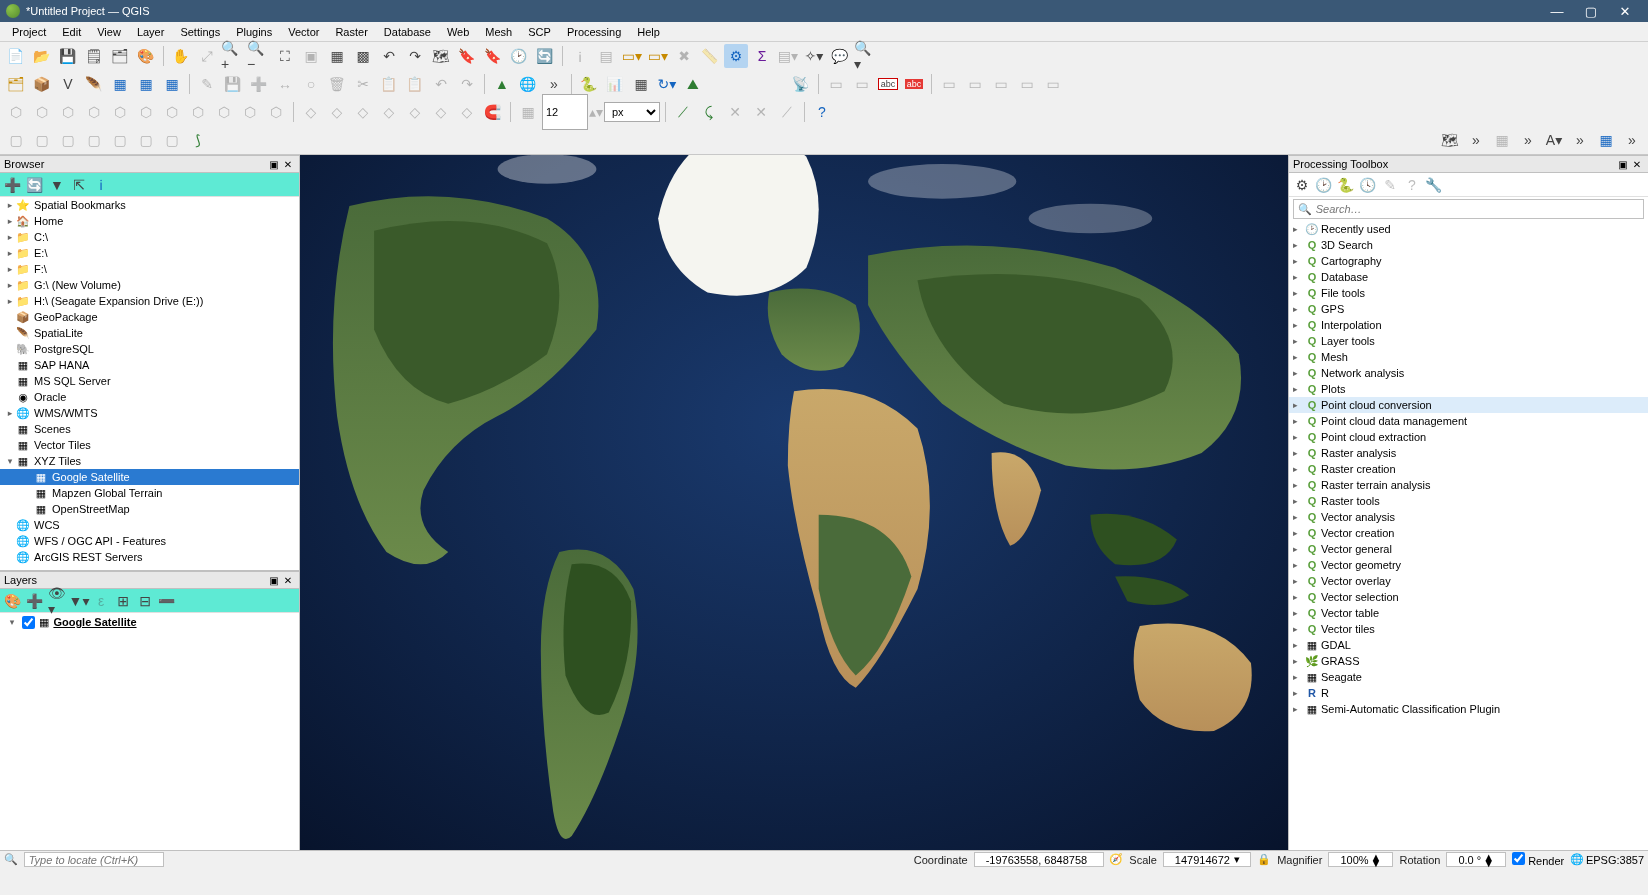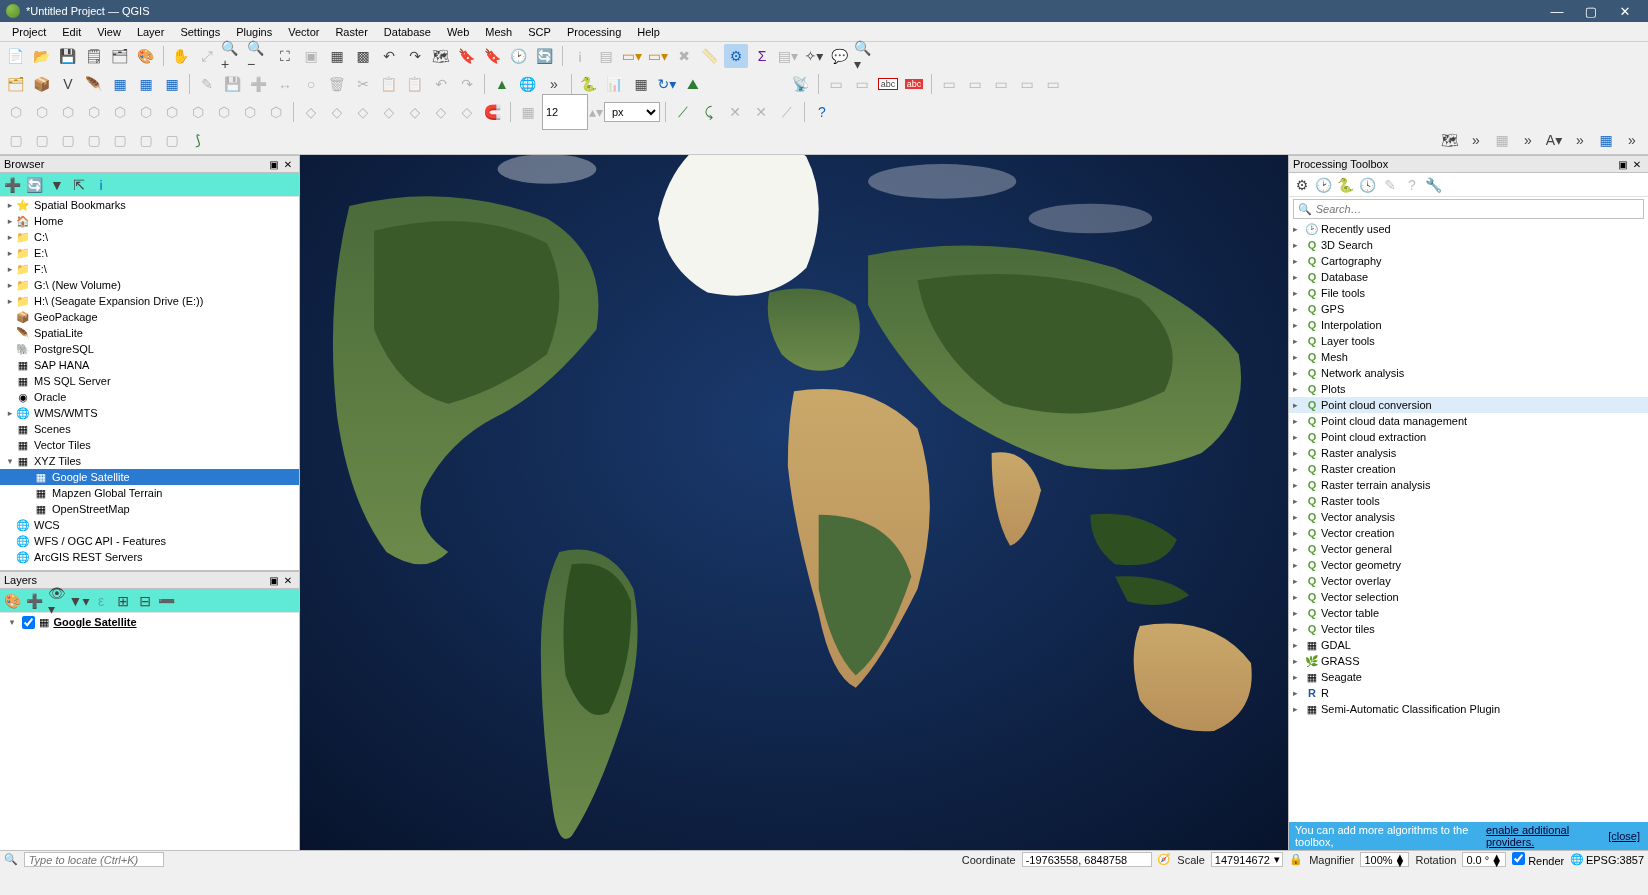--- a/index.html
+++ b/index.html
@@ -63,21 +63,21 @@
 .proc-arrow { width: 12px; color: #666; font-size: 9px; }
 .proc-icon { width: 14px; text-align: center; margin-right: 2px; }
 .hint-bar { background: #3daee9; color: #fff; padding: 2px 6px; display: flex; align-items: center; font-size: 11px; }
 .hint-bar a { color: #003; text-decoration: underline; margin: 0 2px; cursor: pointer; }
 .hint-bar .hsp { flex: 1; }
 
 
 .statusbar { height: 18px; background: #f0f0f0; border-top: 1px solid #c0c0c0; display: flex; align-items: center; padding: 0 4px; gap: 6px; }
 .statusbar input.loc { border: 1px solid #c0c0c0; height: 15px; padding: 0 4px; width: 140px; font-style: italic; color: #888; }
 .statusbar .sf { flex: 1; }
-.statusbar .sv { border: 1px solid #c0c0c0; background: #fff; height: 15px; padding: 0 3px; display: inline-flex; align-items: center; }
+.statusbar .sv { border: 1px solid #c0c0c0; background: #fff; height: 15px; padding: 0 11px; display: inline-flex; align-items: center; }
 .statusbar .spin { display: inline-flex; flex-direction: column; font-size: 7px; line-height: 6px; margin-left: 2px; }
 .statusbar .lbl { color: #222; }
 .epsg { display: flex; align-items: center; gap: 2px; cursor: pointer; }
 </style>
 </head>
 <body>
 
 <div class="titlebar">
   <div class="q-icon"></div>
   <span>*Untitled Project — QGIS</span>
@@ -627,26 +627,20 @@
           <span class="proc-arrow">▸</span>
           <span class="proc-icon"><span style="color:#2057a7;font-weight:bold">R</span></span>
           <span>R</span>
         </div>
         <div class="proc-row">
           <span class="proc-arrow">▸</span>
           <span class="proc-icon">▦</span>
           <span>Semi-Automatic Classification Plugin</span>
         </div>
       </div>
-    <div class="hint-bar">
-      <span>You can add more algorithms to the toolbox,</span>
-      <a>enable additional providers.</a>
-      <div class="hsp"></div>
-      <a>[close]</a>
-    </div>
   </div>
 </div>
 
 <div class="statusbar">
   <span>🔍</span>
   <input class="loc" placeholder="Type to locate (Ctrl+K)" style="">
   <div class="sf"></div>
   <span class="lbl">Coordinate</span>
   <span class="sv" style="width:130px">-19763558, 6848758</span>
   <span>🧭</span>

